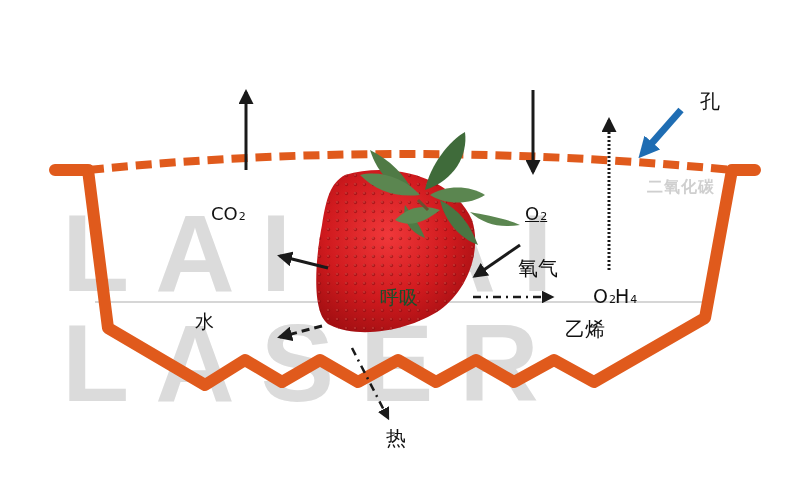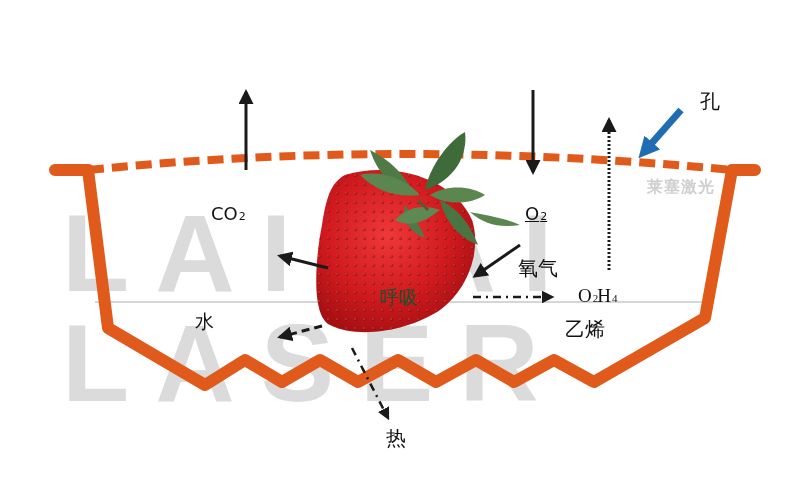--- a/index.html
+++ b/index.html
@@ -9,21 +9,21 @@
   .sub { font-size:11px; vertical-align:baseline; position:relative; left:1px; }
   .wm { position:absolute; left:62px; top:198px; font-family:"Liberation Sans", sans-serif; font-weight:bold; font-size:110px; letter-spacing:26px; color:#cfcfcf; opacity:0.75; line-height:1; }
   .wm-cn { position:absolute; left:647px; top:177px; font-family:"DejaVu Sans", sans-serif; font-weight:bold; font-size:16px; color:#cfcfcf; letter-spacing:1px; }
 </style>
 </head>
 <body>
 
 <div id="stage">
 
   <div class="wm">LAISAI LASER</div>
-  <div class="wm-cn">莱塞激光</div>
+  <div class="wm-cn">二氧化碳</div>
 
   <svg width="800" height="494" viewBox="0 0 800 494" style="position:absolute;left:0;top:0">
     <defs>
       <marker id="ah" viewBox="0 0 10 10" refX="8" refY="5" markerWidth="5" markerHeight="5" orient="auto-start-reverse">
         <path d="M0,0 L10,5 L0,10 z" fill="#1a1a1a"></path>
       </marker>
       <marker id="ahb" viewBox="0 0 10 10" refX="6" refY="5" markerWidth="3" markerHeight="3" orient="auto">
         <path d="M0,0 L10,5 L0,10 z" fill="#1f6db3"></path>
       </marker>
       <radialGradient id="berry" cx="45%" cy="40%" r="65%">
@@ -79,19 +79,19 @@
     <line x1="352" y1="348" x2="388" y2="418" stroke="#1a1a1a" stroke-width="2.5" stroke-dasharray="8,5,2,5" marker-end="url(#ah)"></line>
   </svg>
 
   <div class="lbl" style="left:700px;top:88px;font-size:20px;">孔</div>
 
   <div class="lbl" style="left:211px;top:203px;font-size:18px;"><span>CO</span><span class="sub">2</span></div>
 
   <div class="lbl" style="left:525px;top:203px;font-size:18px;text-decoration:underline;"><span>O</span><span class="sub">2</span></div>
   <div class="lbl" style="left:518px;top:230px;font-size:20px;margin-top:25px;">氧气</div>
 
-  <div class="lbl" style="left:578px;top:285px;font-size:19px;font-family:Liberation Serif, serif;"><span>O</span><span class="sub">2</span><span>H</span><span class="sub">4</span></div>
+  <div class="lbl" style="left:593px;top:285px;font-size:19px;"><span>O</span><span class="sub">2</span><span>H</span><span class="sub">4</span></div>
   <div class="lbl" style="left:565px;top:316px;font-size:20px;font-family:Liberation Mono, monospace;">乙烯</div>
 
   <div class="lbl" style="left:195px;top:309px;font-size:19px;">水</div>
   <div class="lbl" style="left:380px;top:285px;font-size:19px;color:#14532d;">呼吸</div>
   <div class="lbl" style="left:386px;top:425px;font-size:20px;">热</div>
 </div>
 
 </body></html>

